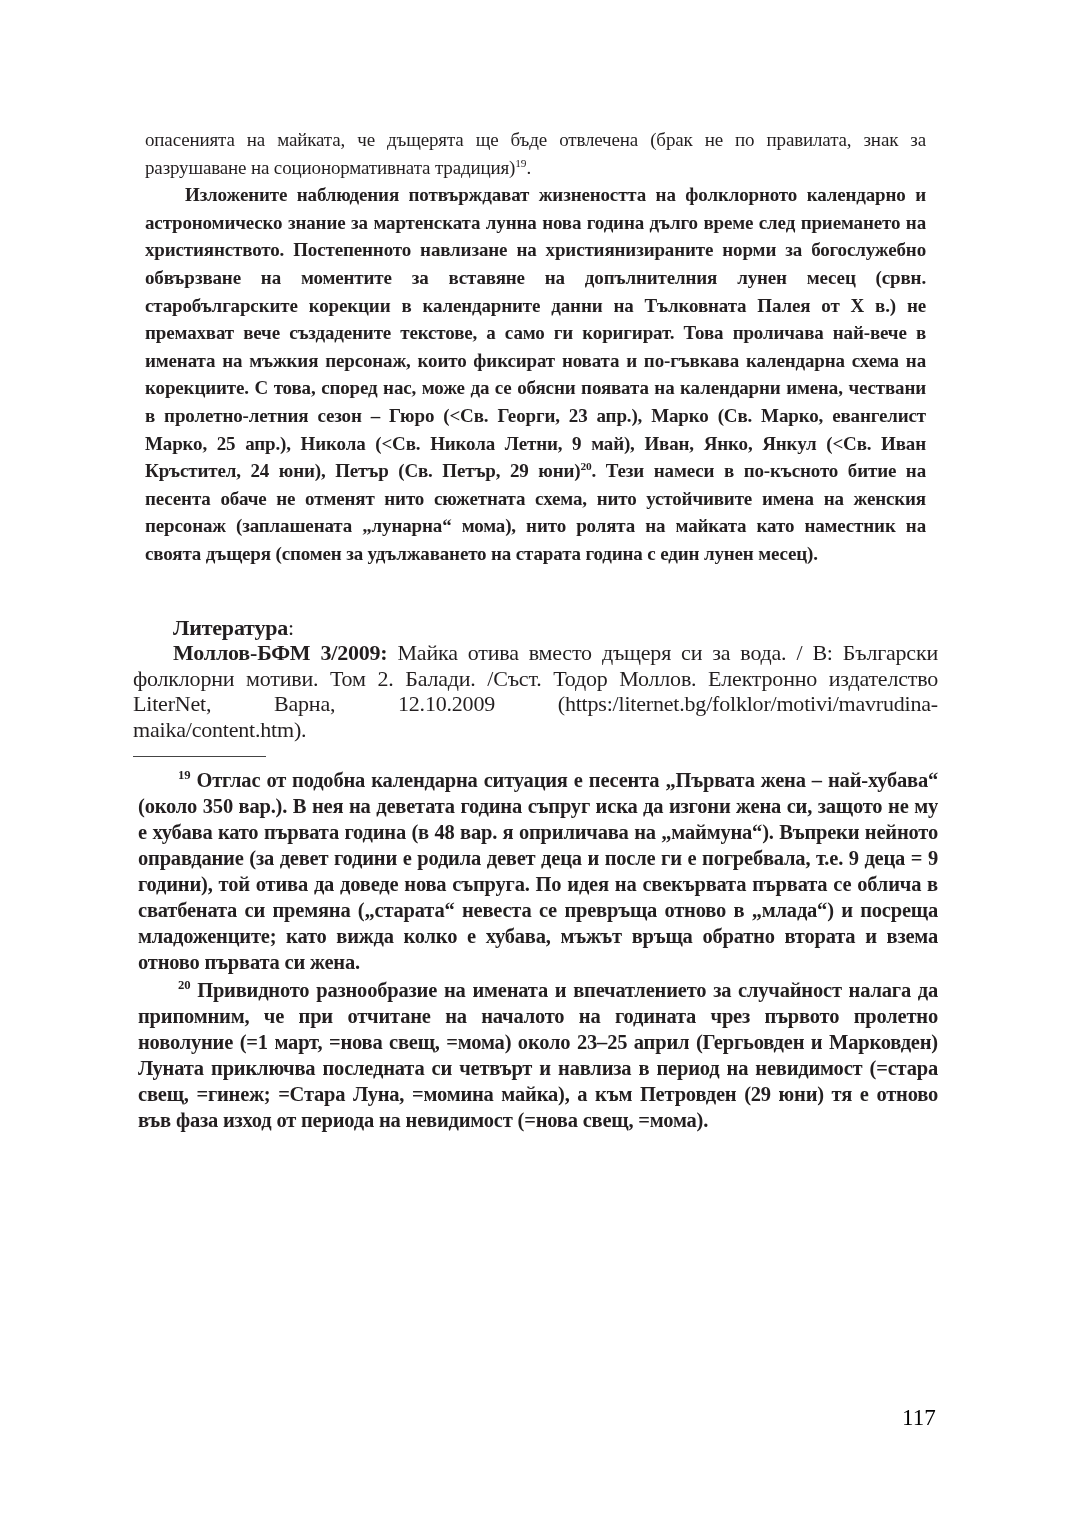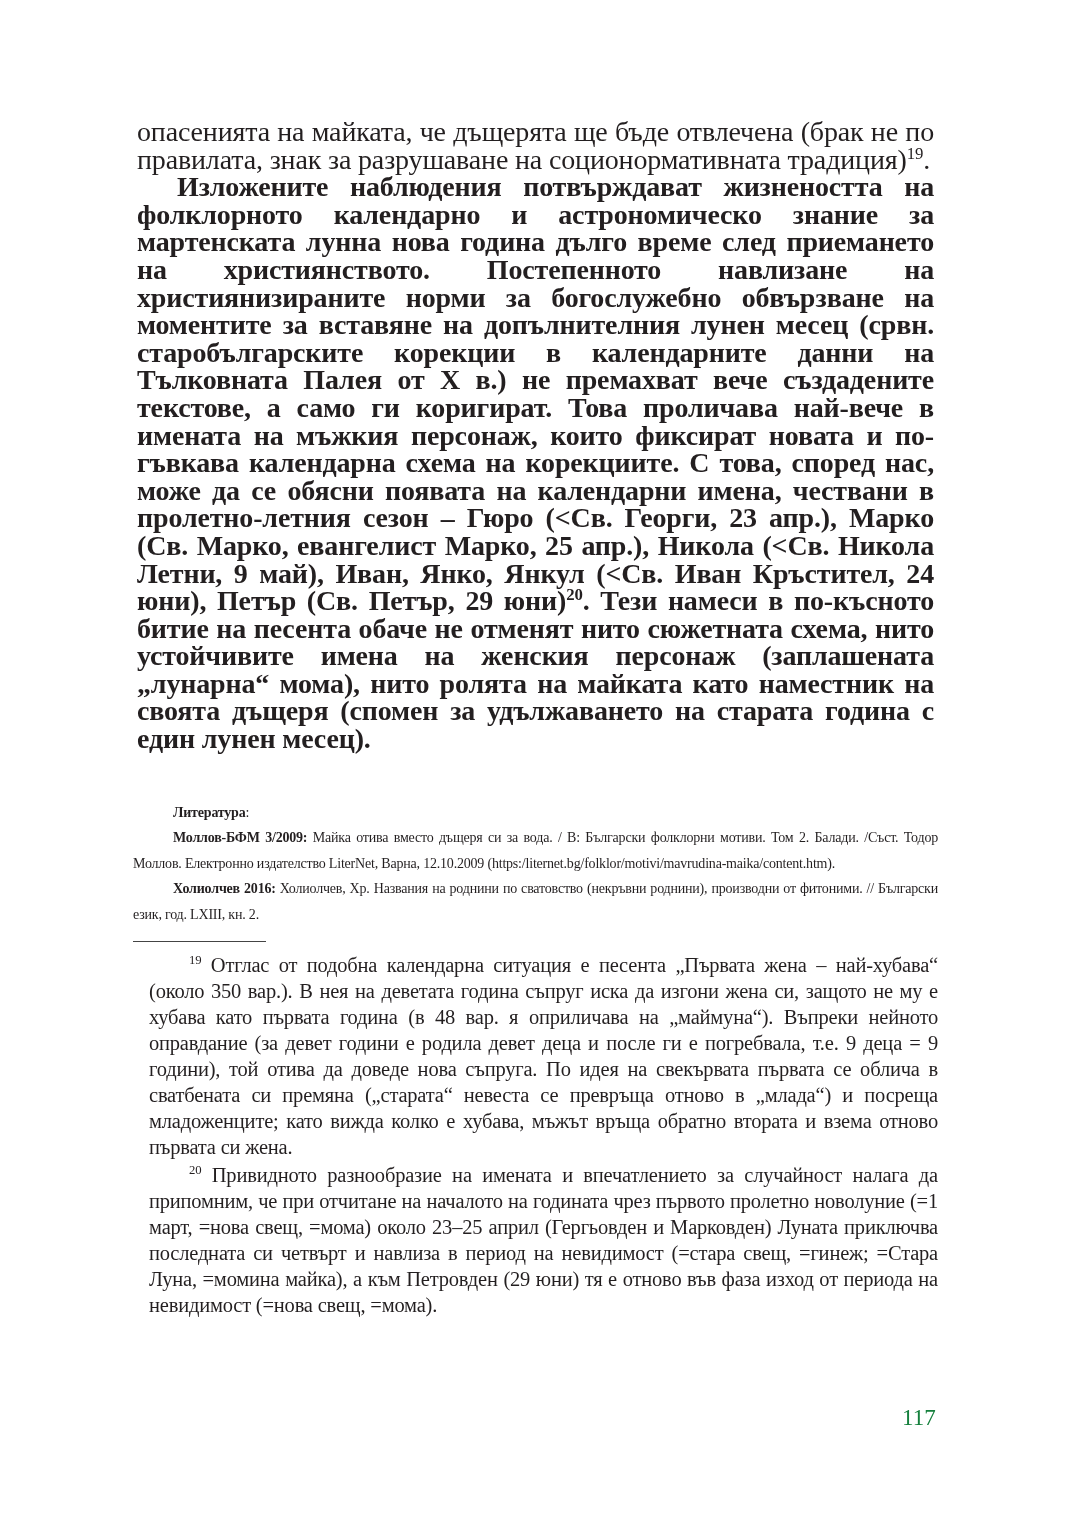--- a/index.html
+++ b/index.html
@@ -3,53 +3,52 @@
 <meta charset="utf-8">
 <style>
   html, body { margin: 0; padding: 0; background: #ffffff; }
   body { width: 1080px; height: 1534px; position: relative; overflow: hidden; }
   .page {
     position: absolute; left: 133px; top: 114px; width: 805px;
     font-family: "Liberation Serif", "DejaVu Serif", serif;
     color: #231f20;
   }
   .body-text {
-    font-size: 28px; line-height: 27.6px; text-align: justify;
-    letter-spacing: -0.15px; margin: 4px;
+    font-size: 19px; line-height: 27.6px; text-align: justify;
+    letter-spacing: -0.15px; margin: 12px;
   }
   .body-text p { margin: 0; text-indent: 0; }
   .body-text p.indent { text-indent: 40px; font-weight: bold; }
   sup { font-size: 0.6em; line-height: 0; vertical-align: super; }
-  .refs { margin-top: 47px; font-size: 14px; line-height: 25.5px; text-align: justify; letter-spacing: -0.2px; }
+  .refs { margin-top: 47px; font-size: 22px; line-height: 25.5px; text-align: justify; letter-spacing: -0.2px; }
   .refs p { margin: 0; text-indent: 40px; }
   .refs b { font-weight: bold; }
   .fn-rule { width: 133px; height: 0; border-top: 1.2px solid #444; margin-top: 14px; margin-bottom: 10px; }
   .footnotes { font-size: 20.5px; line-height: 26px; text-align: justify; letter-spacing: -0.2px; }
-  .footnotes p { margin: 0 0 2px 16px; text-indent: 40px; }
+  .footnotes p { margin: 0 0 2px 5px; text-indent: 40px; font-weight: bold; }
   .footnotes sup { font-size: 0.62em; }
   .page-number {
     position: absolute; left: 902px; top: 1405px;
     font-family: "Liberation Serif", "DejaVu Serif", serif;
-    font-size: 23px; color: #15803d;
+    font-size: 23px; color: #000000;
   }
 </style>
 </head>
 <body>
 
 <div class="page">
 
   <div class="body-text">
     <p><span>опасенията на майката, че дъщерята ще бъде отвлечена (брак не по правилата, знак за разрушаване на соционормативната традиция)</span><sup>19</sup><span>.</span></p>
     <p class="indent"><span>Изложените наблюдения потвърждават жизнеността на фолклорното календарно и астрономическо знание за мартенската лунна нова година дълго време след приемането на християнството. Постепенното навлизане на християнизираните норми за богослужебно обвързване на моментите за вставяне на допълнителния лунен месец (срвн. старобългарските корекции в календарните данни на Тълковната Палея от Х в.) не премахват вече създадените текстове, а само ги коригират. Това проличава най-вече в имената на мъжкия персонаж, които фиксират новата и по-гъвкава календарна схема на корекциите. С това, според нас, може да се обясни появата на календарни имена, чествани в пролетно-летния сезон – Гюро (&lt;Св. Георги, 23 апр.), Марко (Св. Марко, евангелист Марко, 25 апр.), Никола (&lt;Св. Никола Летни, 9 май), Иван, Янко, Янкул (&lt;Св. Иван Кръстител, 24 юни), Петър (Св. Петър, 29 юни)</span><sup>20</sup><span>. Тези намеси в по-късното битие на песента обаче не отменят нито сюжетната схема, нито устойчивите имена на женския персонаж (заплашената „лунарна“ мома), нито ролята на майката като наместник на своята дъщеря (спомен за удължаването на старата година с един лунен месец).</span></p>
   </div>
 
   <div class="refs">
     <p><b>Литература</b><span>:</span></p>
     <p><b>Моллов-БФМ 3/2009:</b><span> Майка отива вместо дъщеря си за вода. / В: Български фолклорни мотиви. Том 2. Балади. /Съст. Тодор Моллов. Електронно издателство LiterNet, Варна, 12.10.2009 (https:/liternet.bg/folklor/motivi/mavrudina-maika/content.htm).</span></p>
-    <p><b>Холиолчев 2016:</b><span> Холиолчев, Хр. Названия на роднини по сватовство (некръвни роднини), производни от фитоними. // Български език, год. LXIII, кн. 2.</span></p>
   </div>
 
   <div class="fn-rule"></div>
 
   <div class="footnotes">
     <p><sup>19</sup><span> Отглас от подобна календарна ситуация е песента „Първата жена – най-хубава“ (около 350 вар.). В нея на деветата година съпруг иска да изгони жена си, защото не му е хубава като първата година (в 48 вар. я оприличава на „маймуна“). Въпреки нейното оправдание (за девет години е родила девет деца и после ги е погребвала, т.е. 9 деца = 9 години), той отива да доведе нова съпруга. По идея на свекървата първата се облича в сватбената си премяна („старата“ невеста се превръща отново в „млада“) и посреща младоженците; като вижда колко е хубава, мъжът връща обратно втората и взема отново първата си жена.</span></p>
     <p><sup>20</sup><span> Привидното разнообразие на имената и впечатлението за случайност налага да припомним, че при отчитане на началото на годината чрез първото пролетно новолуние (=1 март, =нова свещ, =мома) около 23–25 април (Гергьовден и Марковден) Луната приключва последната си четвърт и навлиза в период на невидимост (=стара свещ, =гинеж; =Стара Луна, =момина майка), а към Петровден (29 юни) тя е отново във фаза изход от периода на невидимост (=нова свещ, =мома).</span></p>
   </div>
 </div>
 

